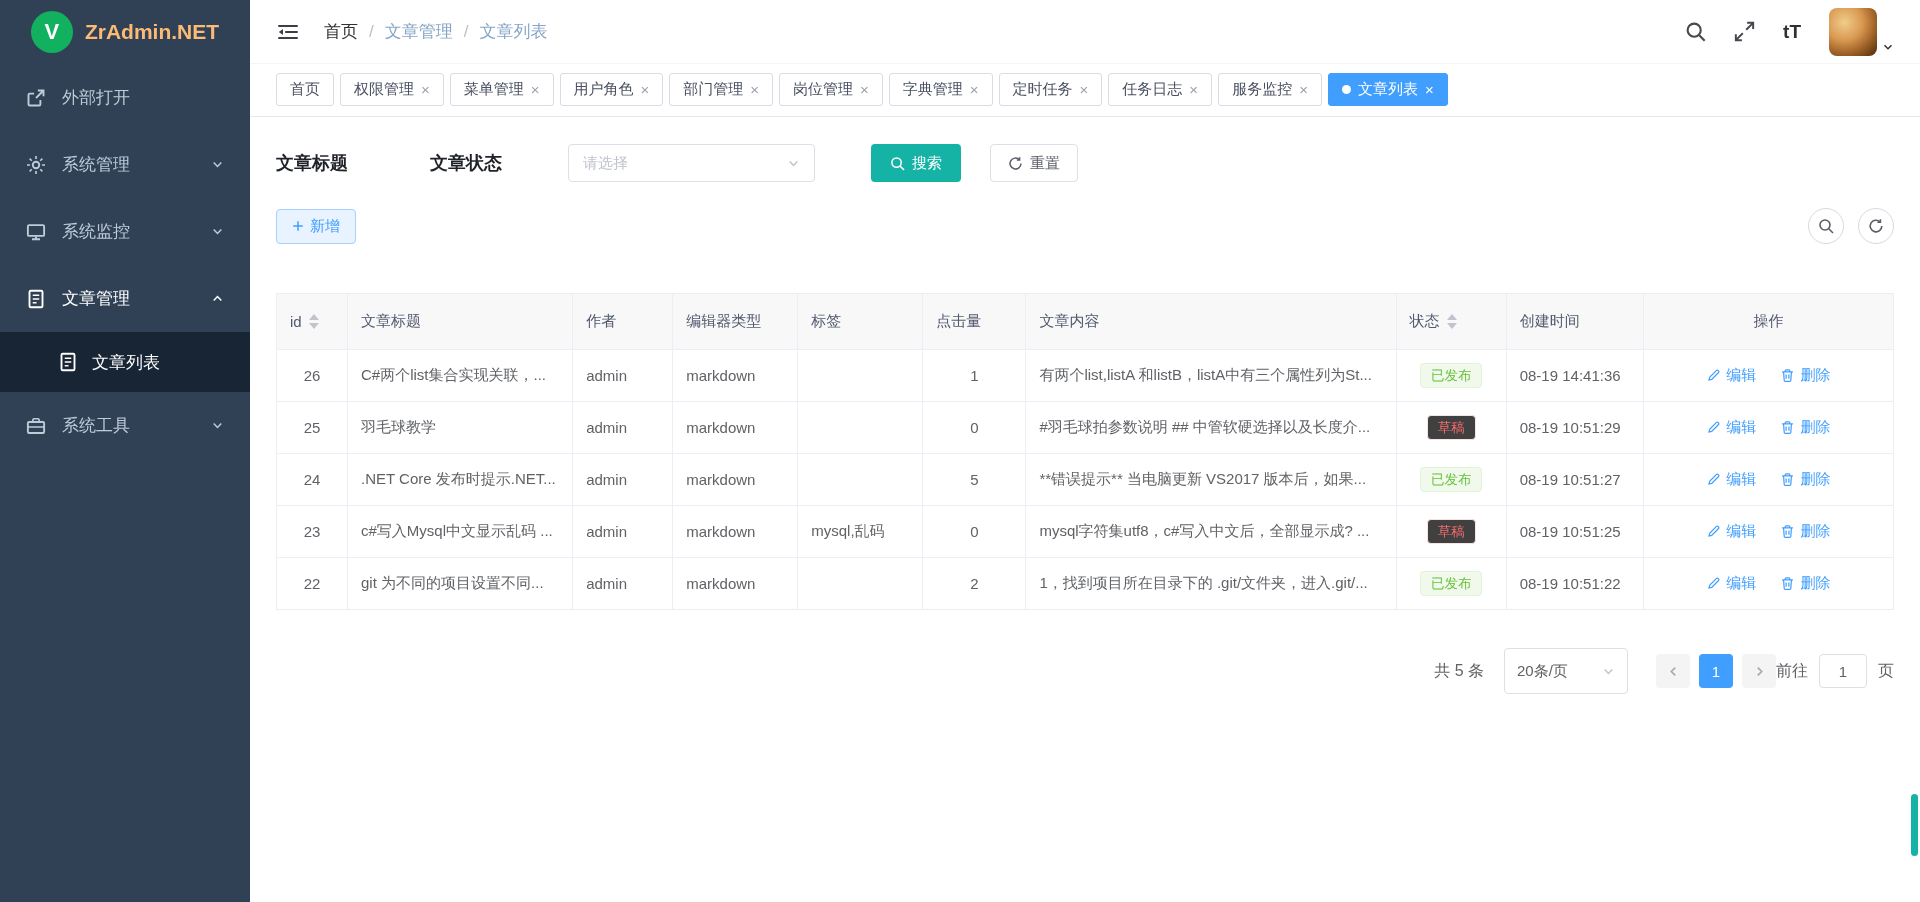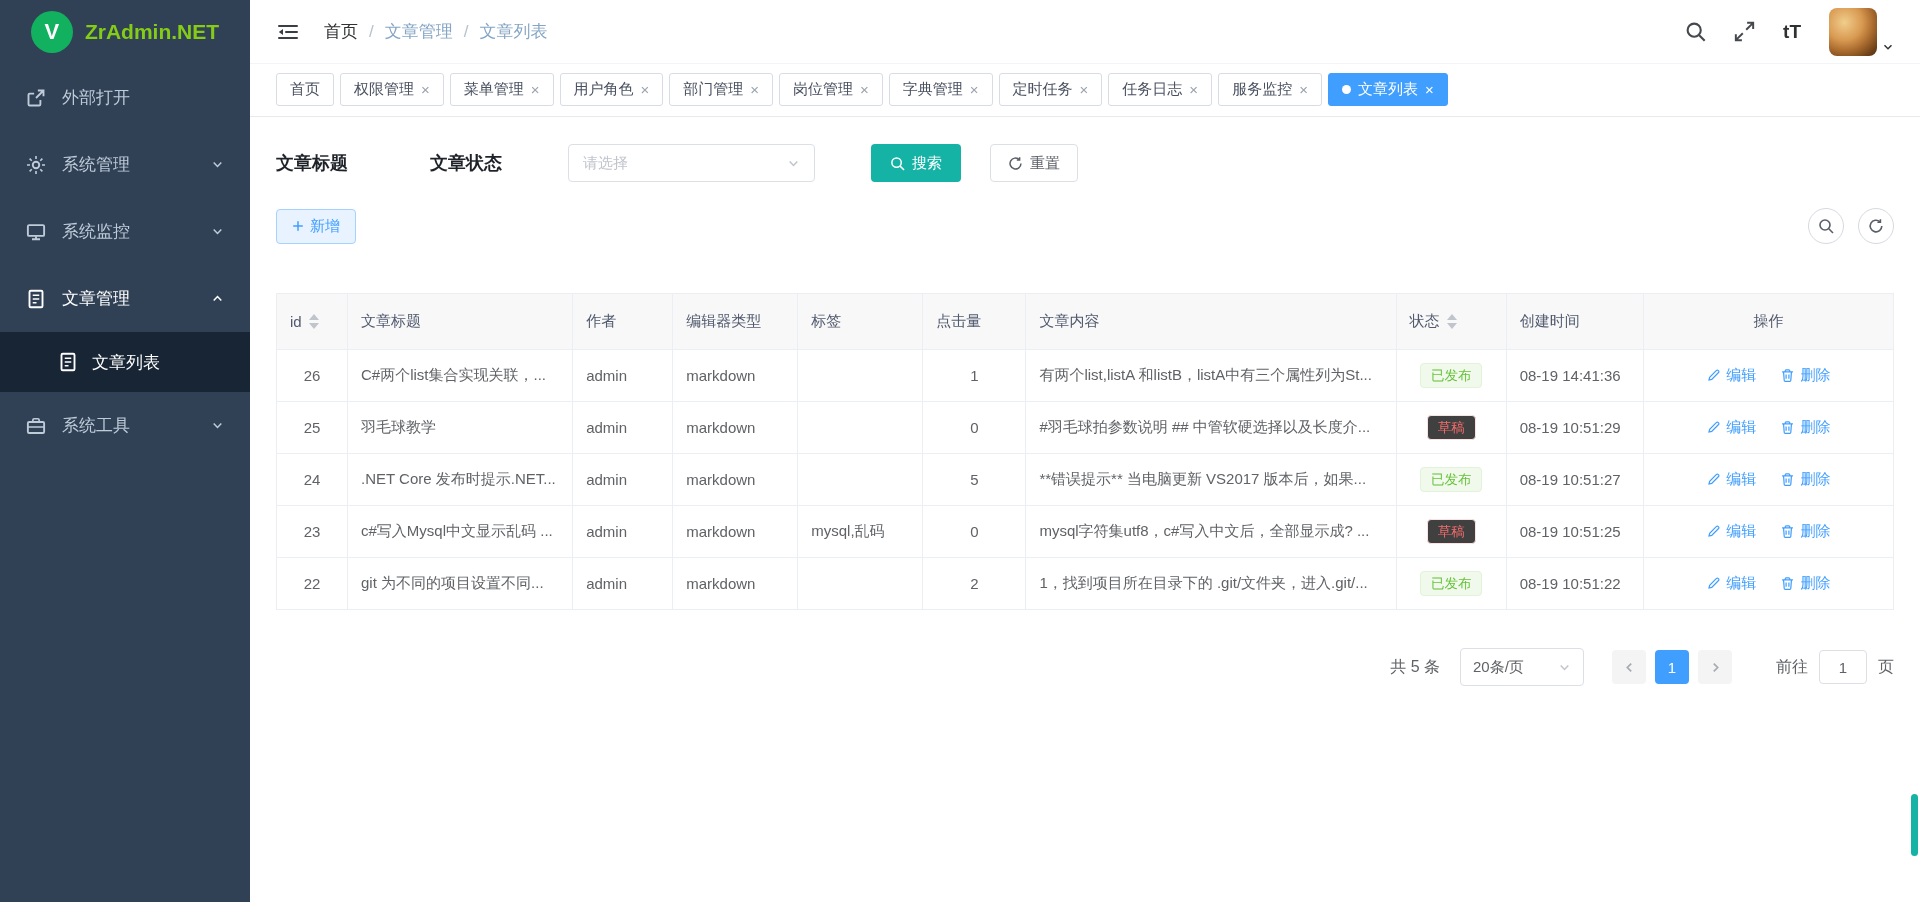--- a/index.html
+++ b/index.html
@@ -4,21 +4,21 @@
 <style>
   * { margin:0; padding:0; box-sizing:border-box; }
   html,body { width:1920px; height:902px; }
   body { font-family:"Liberation Sans","DejaVu Sans",sans-serif; overflow:hidden; background:#fff; color:#303133; }
   .app { display:flex; height:100%; }
 
   
   .sidebar { width:250px; min-width:250px; background:#304156; height:100%; }
   .logo { height:64px; display:flex; align-items:center; justify-content:center; gap:12px; cursor:pointer; }
   .logo-circle { width:42px; height:42px; border-radius:50%; background:#12b15f; display:flex; align-items:center; justify-content:center; color:#fff; font-weight:bold; font-size:22px; }
-  .logo-text { color:#84cc16; font-size:21px; font-weight:700; }
+  .logo-text { color:#fdba74; font-size:21px; font-weight:700; }
   .menu-item { height:67px; display:flex; align-items:center; gap:16px; padding:0 26px; color:#bfcbd9; font-size:17px; cursor:pointer; }
   .menu-item.active { color:#fff; }
   .menu-item .chev { margin-left:auto; display:flex; }
   .menu-item.active .chev { transform:rotate(180deg); }
   .submenu-item { height:60px; display:flex; align-items:center; gap:14px; padding:0 26px 0 58px; color:#fff; font-size:17px; cursor:pointer; background:#182535; }
 
   
   .main { flex:1; display:flex; flex-direction:column; min-width:0; }
   .header { height:64px; display:flex; align-items:center; padding:0 26px; background:#fff; border-bottom:1px solid #f2f4f7; }
   .fold { cursor:pointer; display:flex; margin-right:24px; }
@@ -73,25 +73,25 @@
   .sort .down { border-top:6px solid #c0c4cc; }
   .tag { display:inline-block; padding:5px 10px; border-radius:4px; font-size:13.5px; line-height:1; }
   .tag.success { color:#67c23a; background:#f0f9eb; border:1px solid #e1f3d8; }
   .tag.danger { color:#f56c6c; background:#404040; border:1px solid #fde2e2; }
   .op-link { color:#409eff; cursor:pointer; display:inline-flex; align-items:center; gap:5px; font-size:15px; }
   .op-link + .op-link { margin-left:20px; }
 
   
   .pagination { display:flex; align-items:center; justify-content:flex-end; padding:38px 26px 0; font-size:16px; color:#606266; }
   .pg-total { margin-right:20px; white-space:nowrap; }
-  .pg-size { width:124px; height:38px; border:1px solid #dcdfe6; border-radius:4px; display:flex; align-items:center; justify-content:space-between; padding:0 12px; cursor:pointer; margin-right:28px; font-size:15px; }
+  .pg-size { width:124px; height:46px; border:1px solid #dcdfe6; border-radius:4px; display:flex; align-items:center; justify-content:space-between; padding:0 12px; cursor:pointer; margin-right:28px; font-size:15px; }
   .pg-btn { width:34px; height:34px; border-radius:4px; background:#f4f4f5; display:flex; align-items:center; justify-content:center; color:#a8abb2; cursor:pointer; }
   .pg-btn.prev { margin-right:9px; }
   .pg-cur { width:34px; height:34px; border-radius:4px; background:#409eff; color:#fff; display:flex; align-items:center; justify-content:center; font-size:15px; margin-right:9px; cursor:pointer; }
-  .pg-goto { margin-left:44px; margin-right:11px; white-space:nowrap; }
+  .pg-goto { margin-right:11px; white-space:nowrap; }
   .pg-input { width:48px; height:34px; border:1px solid #dcdfe6; border-radius:4px; text-align:center; font-size:15px; color:#606266; outline:none; }
   .pg-unit { margin-left:11px; }
 
   .scroll-thumb { position:absolute; right:2px; bottom:46px; width:7px; height:62px; border-radius:4px; background:#14b3a5; }
 </style>
 </head>
 <body>
 
 <svg width="0" height="0" style="position:absolute">
   <symbol id="i-dash" viewBox="0 0 16 16">

